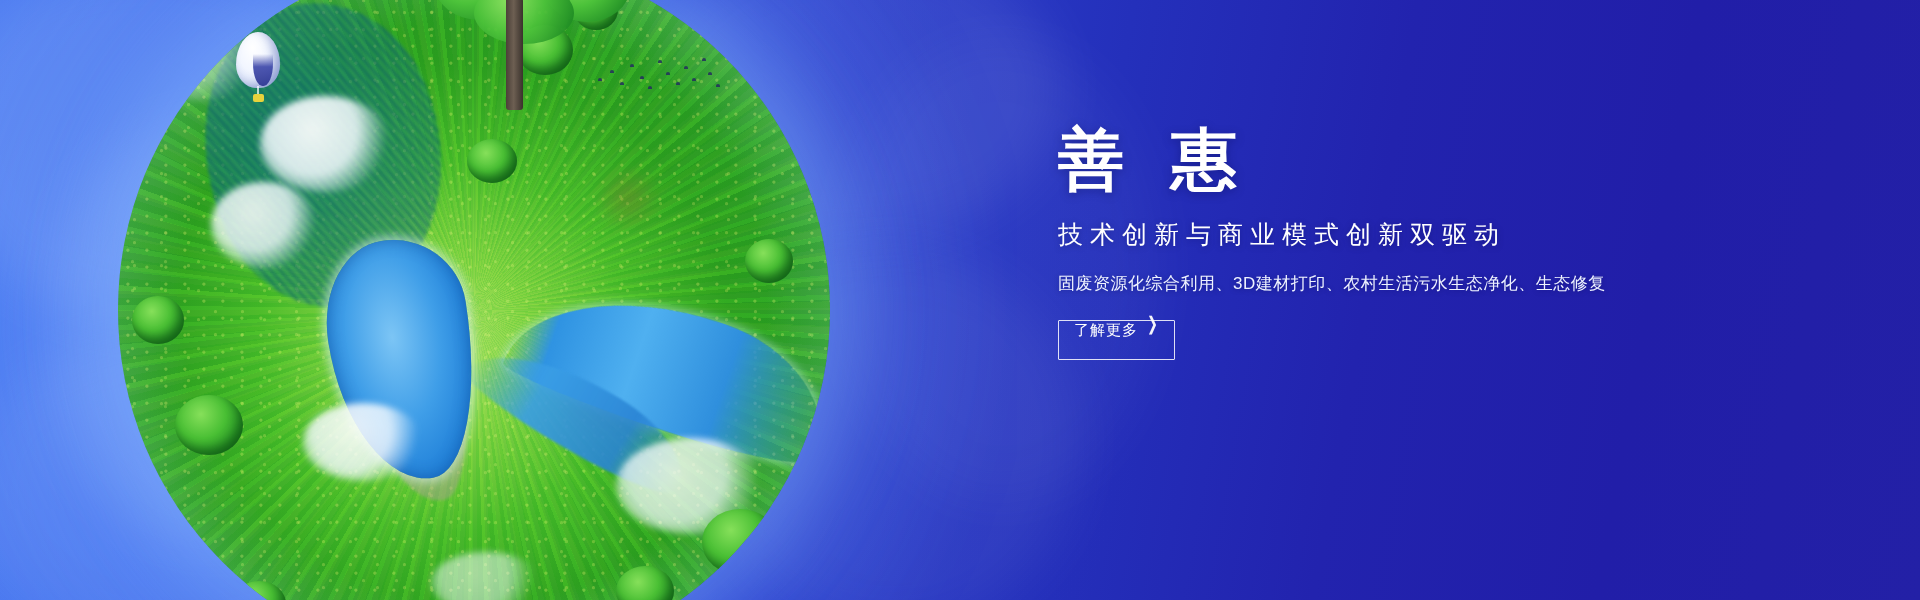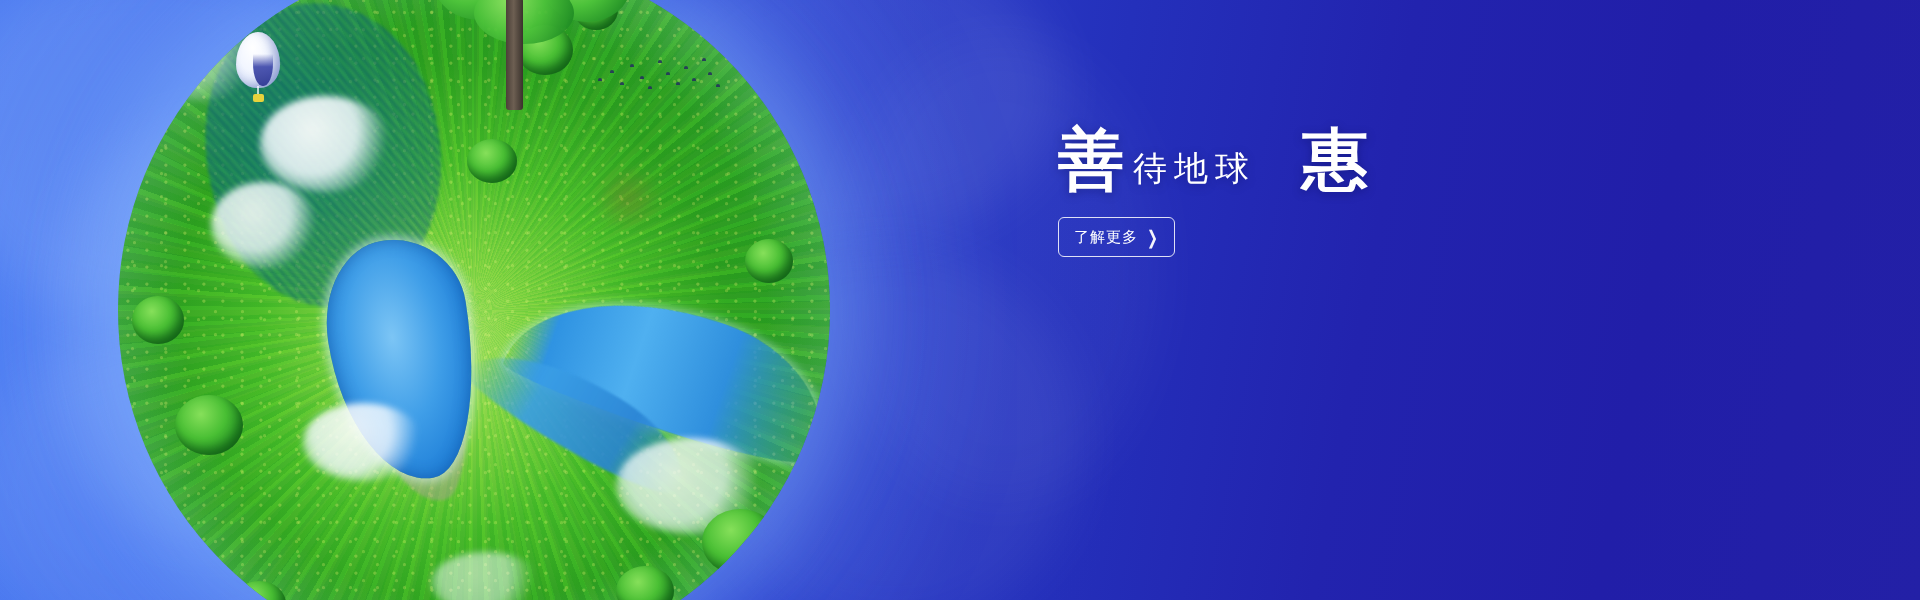--- a/index.html
+++ b/index.html
@@ -134,23 +134,23 @@
   .h-big{font-family:"DejaVu Serif","Liberation Serif",serif; font-size:66px; font-weight:700; letter-spacing:1px;}
   .h-small{font-family:"DejaVu Serif","Liberation Serif",serif; font-size:34px; font-weight:400; letter-spacing:7px; padding-bottom:7px; margin-left:8px;}
   .h-gap{width:46px;}
 
   .subtitle{margin-top:26px; color:#fff; font-size:25px; letter-spacing:7px; font-weight:400;
     text-shadow:0 1px 6px rgba(0,10,70,0.35); white-space:nowrap;}
 
   .desc{margin-top:21px; color:#eef2ff; font-size:17px; letter-spacing:0.5px; white-space:nowrap;
     text-shadow:0 1px 5px rgba(0,10,70,0.35);}
 
-  .cta{margin-top:25px; display:inline-flex; align-items:center; justify-content:center;
+  .cta{margin-top:25px; display:inline-flex; justify-content:center;
     width:117px; height:40px; border:1px solid rgba(255,255,255,0.85); background:transparent;
-    color:#fff; font-size:15px; letter-spacing:1px; cursor:pointer; border-radius:6px;}
+    color:#fff; font-size:15px; letter-spacing:1px; cursor:pointer; border-radius:1px;}
   .cta .chev{margin-left:9px; font-size:13px; transform:scaleY(1.45); display:inline-block; opacity:.95;}
 </style>
 </head>
 <body>
 
 <div class="banner">
 
   <div class="veil">
     <i style="left:-60px;  top:-40px; width:420px; height:360px; opacity:.30;"></i>
     <i style="left:40px;   top:120px; width:360px; height:420px; opacity:.26;"></i>
@@ -225,26 +225,27 @@
     <b style="left:96px; top:26px;"></b>
       <b style="left:106px;top:6px;"></b>
     <b style="left:112px;top:20px;"></b>
       <b style="left:120px;top:32px;"></b>
   </div>
 
   <div class="content">
 
     <div class="headline">
       <span class="h-big">善</span>
-      <span class="h-small">待地球</span>
       <span class="h-gap"></span>
       <span class="h-big">惠</span>
     </div>
 
-
+    <div class="subtitle">技术创新与商业模式创新双驱动</div>
+
+    <div class="desc">固废资源化综合利用、3D建材打印、农村生活污水生态净化、生态修复</div>
 
     <button class="cta">
       <span>了解更多</span>
       <span class="chev">❯</span>
     </button>
 
   </div>
 </div>
 
 </body></html>

